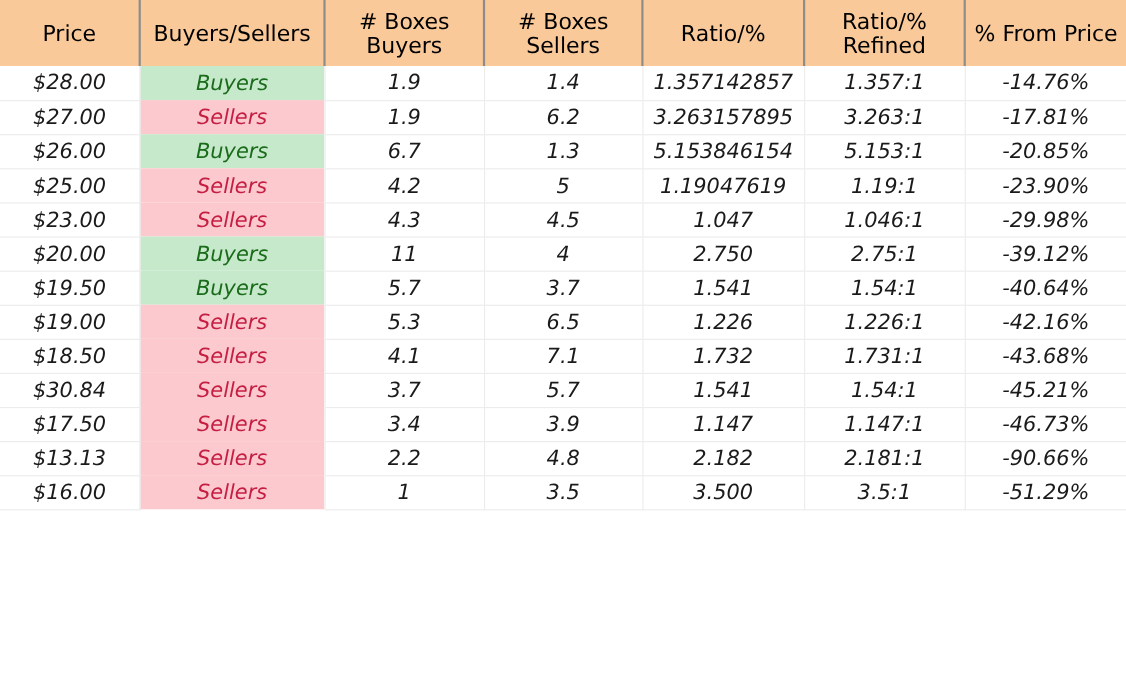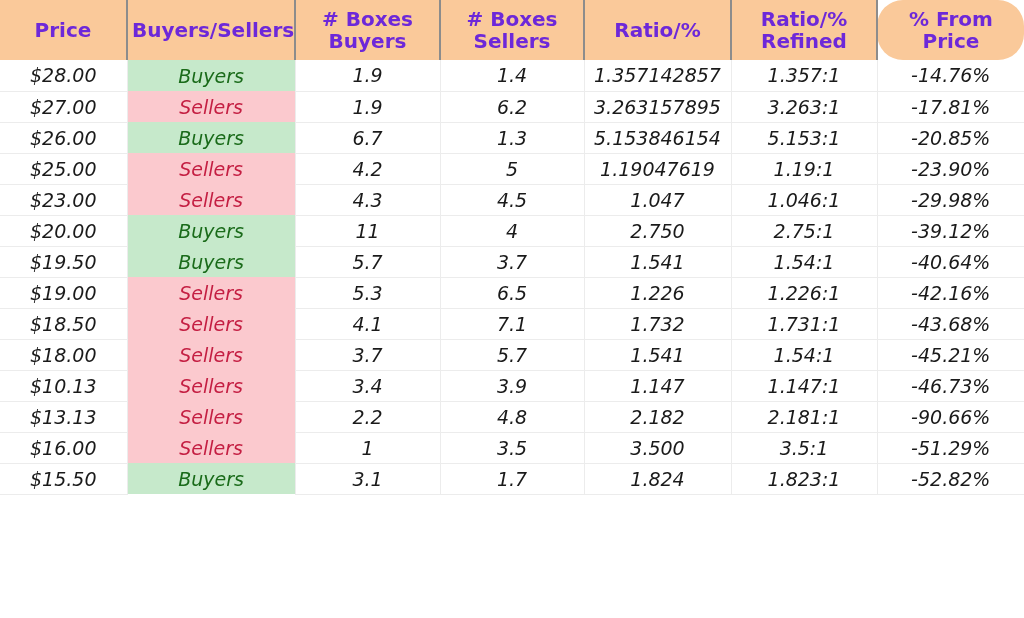--- a/index.html
+++ b/index.html
@@ -23,31 +23,31 @@
     width: 1024px;
     border-collapse: collapse;
     table-layout: fixed;
   }
 
   
   thead tr { height: 60px; }
 
   thead th {
     background: #fac99a;
-    color: #6d28d9;
-    font-weight: bold;
+    color: #000000;
+    font-weight: normal;
     font-size: 20px;
     line-height: 1.12;
     text-align: center;
     vertical-align: middle;
     padding: 0 4px;
     border-right: 2px solid #8c8c8c;
     white-space: pre-line;
   }
-  thead th:last-child { border-right: none; border-radius: 26px; }
+  thead th:last-child { border-right: none; }
 
   
   tbody tr { height: 31px; font-style: italic; }
 
   tbody td {
     font-size: 19px;
     color: #1a1a1a;
     text-align: center;
     vertical-align: middle;
     border-bottom: 1px solid #ececec;
@@ -180,30 +180,30 @@
         <tr>
           <td>$18.50</td>
           <td class="side sellers">Sellers</td>
           <td>4.1</td>
           <td>7.1</td>
           <td>1.732</td>
           <td>1.731:1</td>
           <td>-43.68%</td>
         </tr>
         <tr>
-          <td>$18.00</td>
+          <td>$30.84</td>
           <td class="side sellers">Sellers</td>
           <td>3.7</td>
           <td>5.7</td>
           <td>1.541</td>
           <td>1.54:1</td>
           <td>-45.21%</td>
         </tr>
         <tr>
-          <td>$10.13</td>
+          <td>$17.50</td>
           <td class="side sellers">Sellers</td>
           <td>3.4</td>
           <td>3.9</td>
           <td>1.147</td>
           <td>1.147:1</td>
           <td>-46.73%</td>
         </tr>
         <tr>
           <td>$13.13</td>
           <td class="side sellers">Sellers</td>
@@ -215,24 +215,15 @@
         </tr>
         <tr>
           <td>$16.00</td>
           <td class="side sellers">Sellers</td>
           <td>1</td>
           <td>3.5</td>
           <td>3.500</td>
           <td>3.5:1</td>
           <td>-51.29%</td>
         </tr>
-        <tr>
-          <td>$15.50</td>
-          <td class="side buyers">Buyers</td>
-          <td>3.1</td>
-          <td>1.7</td>
-          <td>1.824</td>
-          <td>1.823:1</td>
-          <td>-52.82%</td>
-        </tr>
       </tbody>
   </table>
 </div>
 
 </body></html>

